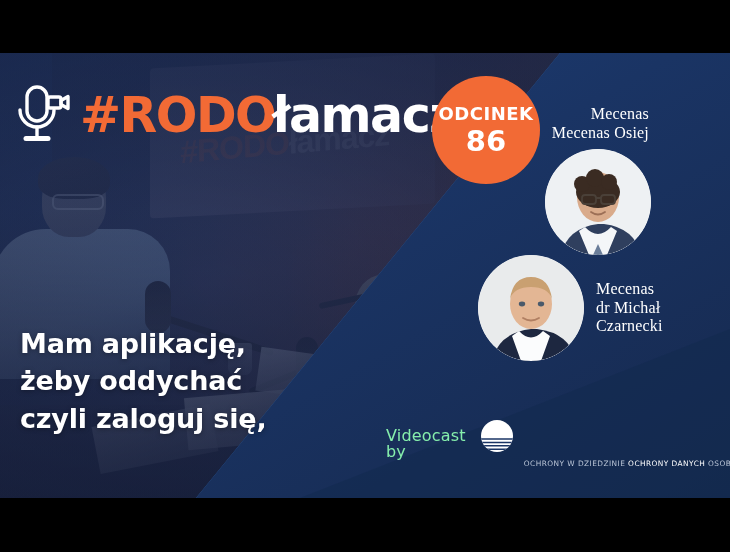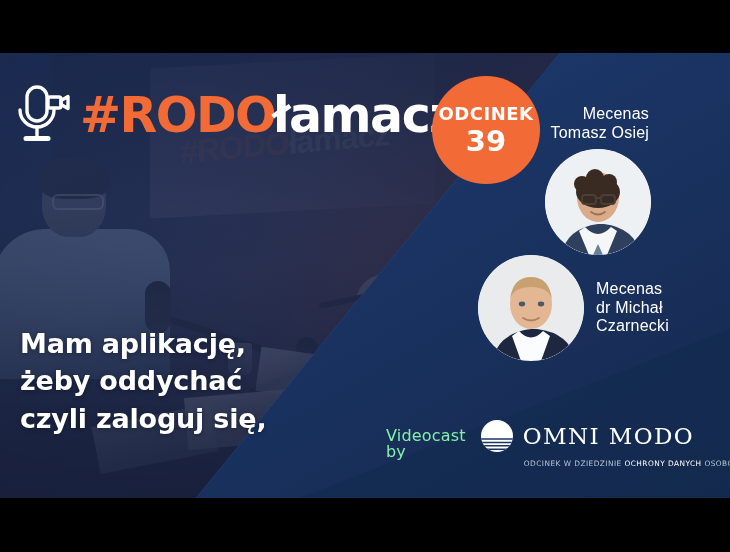--- a/index.html
+++ b/index.html
@@ -272,21 +272,21 @@
   .speaker {
     position: absolute; z-index: 30;
     display: flex; align-items: center;
   }
   .speaker-a { left: 545px; top: 52px; flex-direction: column; align-items: flex-end; }
   .speaker-b { left: 478px; top: 202px; }
 
   .sp-name {
     color: #fff; line-height: 1.16;
     font-size: 16px; letter-spacing: .2px;
-    font-family: Liberation Sans, sans-serif;
+    font-family: Liberation Serif, serif;
     text-align: left;
   }
   .speaker-a .sp-name { text-align: right; margin-bottom: 7px; margin-right: 2px; }
   .speaker-b .sp-name { margin-left: 12px; }
 
   .portrait {
     width: 106px; height: 106px; border-radius: 50%;
     overflow: hidden; position: relative;
     background: #eef0f2;
     flex: 0 0 auto;
@@ -380,33 +380,33 @@
           <line x1="12" y1="55.5" x2="34" y2="55.5" stroke-width="5"></line>
           <rect x="34" y="14" width="13" height="11" rx="2.2"></rect>
           <path d="M47 17.5 L54 13.5 L54 25.5 L47 21.5 Z"></path>
         </svg>
       </span>
       <span class="wordmark"><span class="hash">#RODO</span><span class="tail">łamacz</span></span>
     </div>
 
     <div class="badge">
       <span class="badge-label">ODCINEK</span>
-      <span class="badge-number">39</span>
+      <span class="badge-number">86</span>
     </div>
 
     <div class="title">
       <div>Mam aplikację,</div>
       <div>żeby oddychać</div>
       <div>czyli zaloguj się,</div>
     </div>
 
     <div class="speaker speaker-a">
       <div class="sp-name">
         <div>Mecenas</div>
-        <div>Tomasz Osiej</div>
+        <div>Mecenas Osiej</div>
       </div>
       <div class="portrait">
         <svg viewBox="0 0 106 106">
           <defs>
             <clipPath id="c1">
                 <circle cx="53" cy="53" r="53"></circle>
               </clipPath>
           </defs>
           <g clip-path="url(#c1)">
             <rect width="106" height="106" fill="#eef1f3"></rect>
@@ -468,20 +468,19 @@
               </defs>
               <circle cx="17" cy="17" r="16" fill="#ffffff"></circle>
               <g clip-path="url(#sun)" stroke="#1a3464" stroke-width="1.5">
                 <line x1="-2" y1="20" x2="36" y2="20"></line>
                 <line x1="-2" y1="23.4" x2="36" y2="23.4"></line>
                 <line x1="-2" y1="26.8" x2="36" y2="26.8"></line>
                 <line x1="-2" y1="30.2" x2="36" y2="30.2"></line>
               </g>
             </svg>
           </span>
-          <span class="omni-name">OMNI MODO</span>
         </span>
-        <span class="omni-tag"><span>ODCINEK W DZIEDZINIE </span><b>OCHRONY DANYCH</b><span> OSOBOWYCH</span></span>
+        <span class="omni-tag"><span>OCHRONY W DZIEDZINIE </span><b>OCHRONY DANYCH</b><span> OSOBOWYCH</span></span>
       </span>
     </div>
 
   </div>
 </div>
 
 </body></html>

